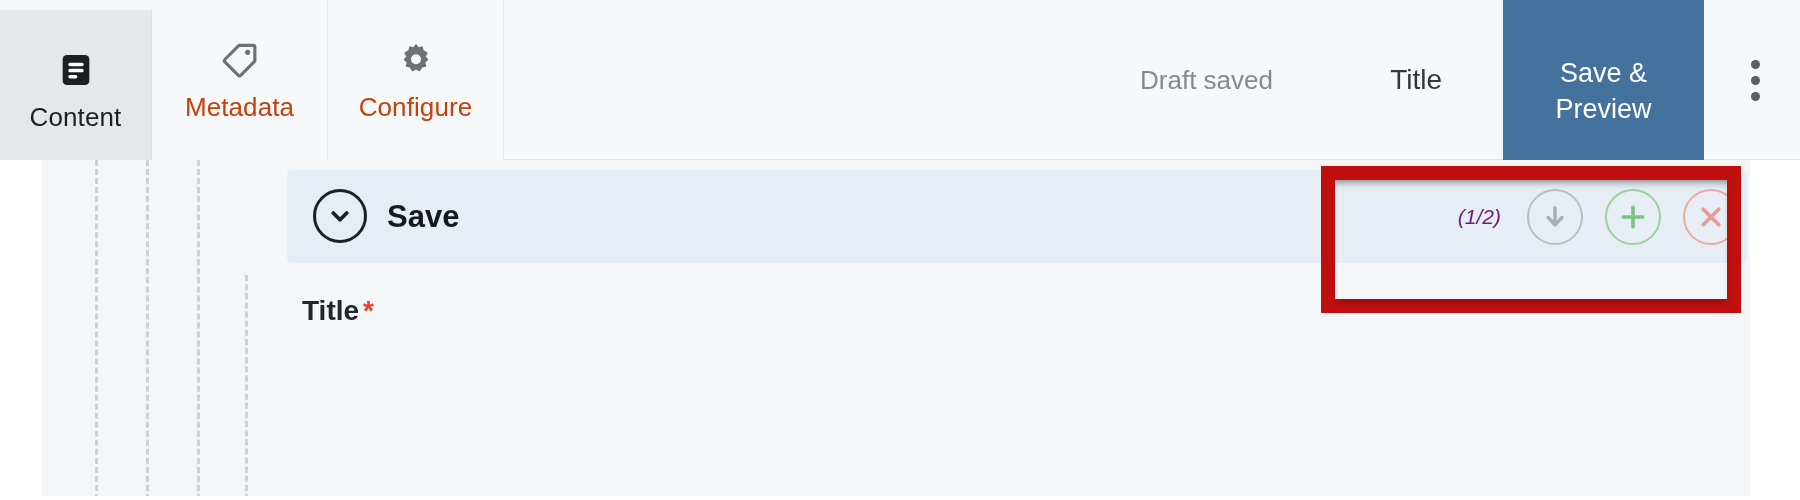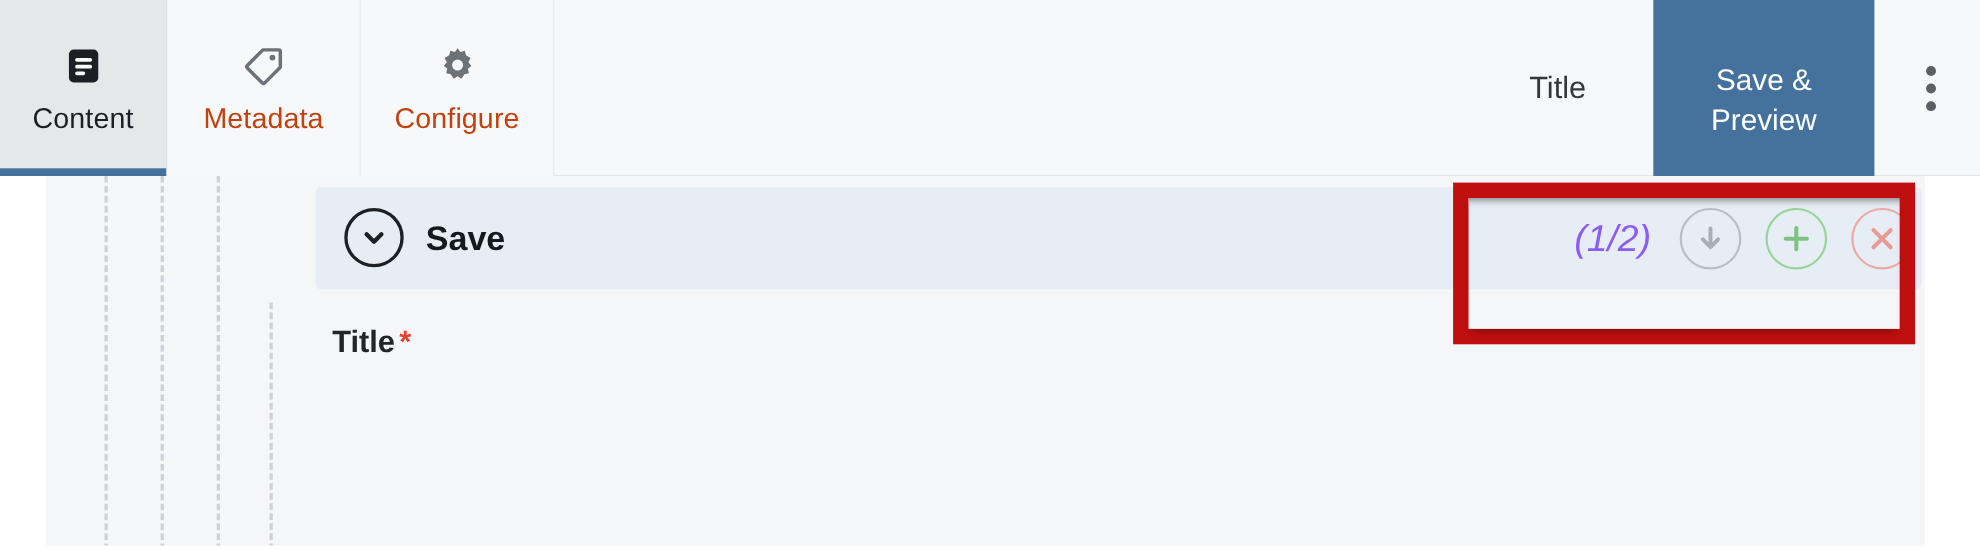--- a/index.html
+++ b/index.html
@@ -38,21 +38,21 @@
     box-sizing: border-box;
     display: flex; flex-direction: column;
     align-items: center; justify-content: center;
     gap: 14px;
     border-right: 1px solid #e4e6e9;
     background: #f7f8f9;
     color: #c2410c;
     cursor: pointer;
     user-select: none;
   }
-  .tab:first-child { width: 152px; }
+  .tab:first-child { width: 152px; margin-top: 10px; }
   .tab.active {
     background: #e6e7e9;
     color: #1c2024;
     border-right-color: #dcdee1;
   }
   .tab.active::after {
     content: "";
     position: absolute; left: 0; right: 0; bottom: 0;
     height: 7px; background: #44729d;
   }
@@ -140,21 +140,21 @@
     display: flex; align-items: center;
     font-size: 31px; font-weight: bold; color: #15191d;
   }
 
   #item-actions {
     position: absolute; right: 8px; top: 18px;
     height: 58px;
     display: flex; align-items: center; gap: 22px;
   }
   #item-counter {
-    font-size: 34px; font-style: italic; color: #8b5cf6;
+    font-size: 21px; font-style: italic; color: #701a75;
     margin-right: 4px;
   }
   .circ-btn {
     width: 56px; height: 56px; border-radius: 50%;
     box-sizing: border-box;
     border: 2px solid #b9bec4;
     display: flex; align-items: center; justify-content: center;
     cursor: pointer;
     background: transparent;
   }
@@ -242,20 +242,21 @@
             <path fill="#6d7278" d="M12 2.3l1.5 2.05 2.45-.62.62 2.45L19.1 7.7l-1.25 2.2 1.66 1.9-1.9 1.66 .62 2.45-2.45 .62L14.1 18.9 12 17.65 9.9 18.9l-1.68-2.37-2.45-.62 .62-2.45-1.9-1.66 1.66-1.9L4.9 7.7l2.53-1.52 .62-2.45 2.45 .62z"></path>
             <circle cx="12" cy="11.5" r="3" fill="#f7f8f9"></circle>
           </svg>
         </span>
         <span class="tlabel">Configure</span>
       </div>
 
 
     </div>
 
+    <div id="draft-saved">Draft saved</div>
 
     <div id="close-button">Title</div>
 
     <div id="save-preview-button">
       <span>Save &amp;</span>
       <span>Preview</span>
     </div>
 
     <div id="overflow-menu-button">
       <i></i>

